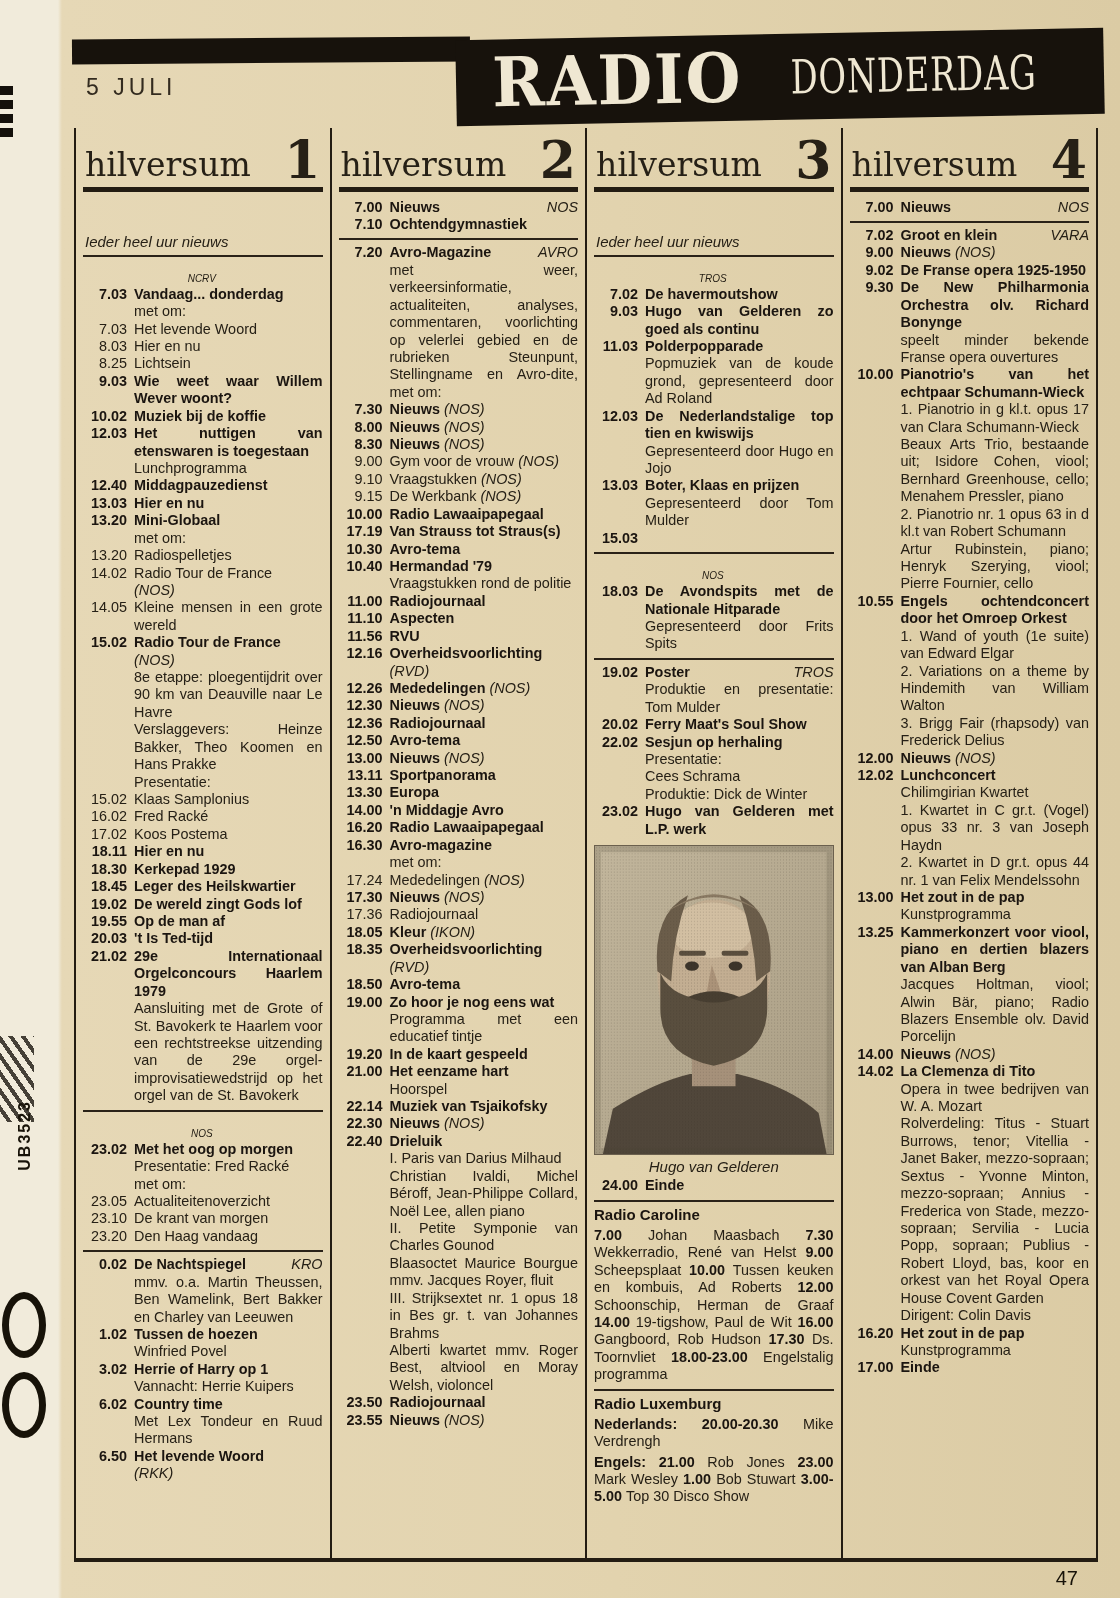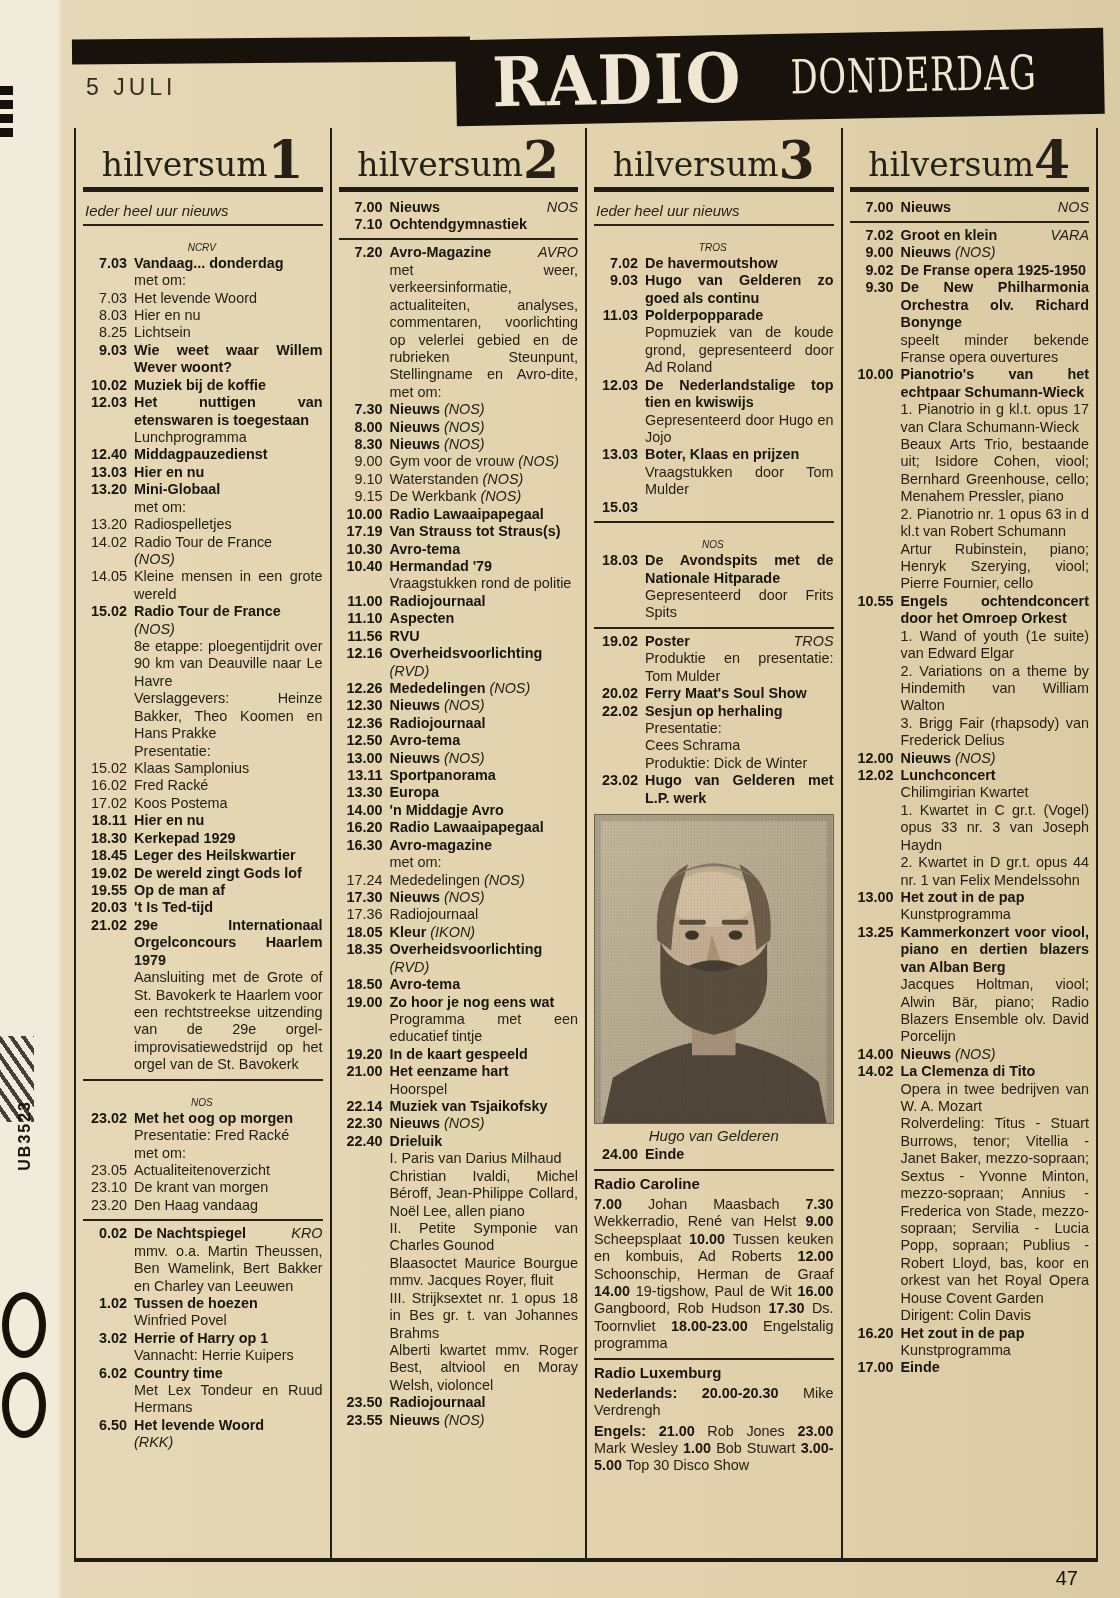--- a/index.html
+++ b/index.html
@@ -23,26 +23,26 @@
   .banner{position:absolute;top:34px;left:390px;right:-6px;height:86px;background:#17120c;
     transform:rotate(-1.1deg);display:flex;align-items:center;justify-content:center;gap:18px;color:#efe7d2;}
   .brand{font-family:"DejaVu Serif",serif;font-weight:900;font-size:63px;letter-spacing:2px;transform:scaleY(1.08);}
   .day{font-family:"DejaVu Serif",serif;font-size:42px;letter-spacing:1px;display:inline-block;transform:scale(.8,1.12);}
   .date{position:absolute;top:74px;left:20px;font-size:23px;letter-spacing:4px;color:#332b1f;}
   
   .columns{position:absolute;top:128px;left:8px;right:0;bottom:36px;display:flex;
     border-bottom:4px solid #231c12;border-left:2px solid #231c12;border-right:2px solid #231c12;}
   .column{flex:1 1 0;min-width:0;padding:0 7px;border-right:2px solid #231c12;display:flex;flex-direction:column;}
   .column:last-child{border-right:none;}
-  .st-head{display:flex;align-items:flex-end;justify-content:center;
+  .st-head{display:flex;align-items:flex-end;justify-content:space-between;
     padding:12px 2px 6px 2px;border-bottom:5px solid #231c12;margin-bottom:7px;}
   .st-name{font-family:"DejaVu Serif",serif;font-size:33px;line-height:1;}
   .st-num{font-family:"DejaVu Serif",serif;font-weight:700;font-size:52px;line-height:.78;}
   .blocks{flex:1;overflow:hidden;font-size:14.4px;line-height:1.21;padding-bottom:4px;}
-  .note{font-style:italic;font-size:15px;padding:3px 2px 4px 2px;border-bottom:2px solid #2a2218;margin-bottom:3px;}
+  .note{font-style:italic;font-size:15px;padding:3px 2px 4px 2px;border-bottom:2px solid #2a2218;margin-bottom:3px;margin-top:31px;}
   .netlab{text-align:center;font-style:italic;font-size:10px;padding:2px 2px 1px 0;margin-top:14px;}
   .rule{border-top:2px solid #2a2218;margin:5px 0 4px;}
   .prog{display:flex;align-items:baseline;}
   .prog .time{flex:0 0 44px;text-align:right;padding-right:7px;white-space:nowrap;}
   .prog .body{flex:1;min-width:0;text-align:justify;overflow-wrap:break-word;hyphens:auto;}
   .prog.bold .time,.prog.bold .title{font-weight:700;color:#1b1510;}
   .desc{font-weight:400;text-align:justify;}
   .i{font-style:italic;font-weight:400;}
   .b{font-weight:700;color:#1b1510;}
   .netfl{float:right;font-style:italic;font-weight:400;margin-left:6px;}
@@ -254,21 +254,21 @@
             <div class="prog bold">
               <span class="time">8.30</span>
               <span class="body"><span class="title">Nieuws</span> <span class="i">(NOS)</span></span>
             </div>
             <div class="prog">
               <span class="time">9.00</span>
               <span class="body"><span class="title">Gym voor de vrouw</span> <span class="i">(NOS)</span></span>
             </div>
             <div class="prog">
               <span class="time">9.10</span>
-              <span class="body"><span class="title">Waterstanden</span> <span class="i">(NOS)</span></span>
+              <span class="body"><span class="title">Vraagstukken</span> <span class="i">(NOS)</span></span>
             </div>
             <div class="prog">
               <span class="time">9.15</span>
               <span class="body"><span class="title">De Werkbank</span> <span class="i">(NOS)</span></span>
             </div>
             <div class="prog bold">
               <span class="time">10.00</span>
               <span class="body"><span class="title">Radio Lawaaipapegaal</span></span>
             </div>
             <div class="prog bold">
@@ -416,21 +416,21 @@
             <div class="prog bold">
               <span class="time">11.03</span>
               <span class="body"><span class="title">Polderpopparade</span><div class="desc">Popmuziek van de koude grond, gepresenteerd door Ad Roland</div></span>
             </div>
             <div class="prog bold">
               <span class="time">12.03</span>
               <span class="body"><span class="title">De Nederlandstalige top tien en kwiswijs</span><div class="desc">Gepresenteerd door Hugo en Jojo</div></span>
             </div>
             <div class="prog bold">
               <span class="time">13.03</span>
-              <span class="body"><span class="title">Boter, Klaas en prijzen</span><div class="desc">Vraagstukken door Tom Mulder</div></span>
+              <span class="body"><span class="title">Boter, Klaas en prijzen</span><div class="desc">Gepresenteerd door Tom Mulder</div></span>
             </div>
             <div class="prog bold">
               <span class="time">15.03</span>
             </div>
             <div class="rule"></div>
             <div class="netlab">NOS</div>
             <div class="prog bold">
               <span class="time">18.03</span>
               <span class="body"><span class="title">De Avondspits met de Nationale Hitparade</span><div class="desc">Gepresenteerd door Frits Spits</div></span>
             </div>

